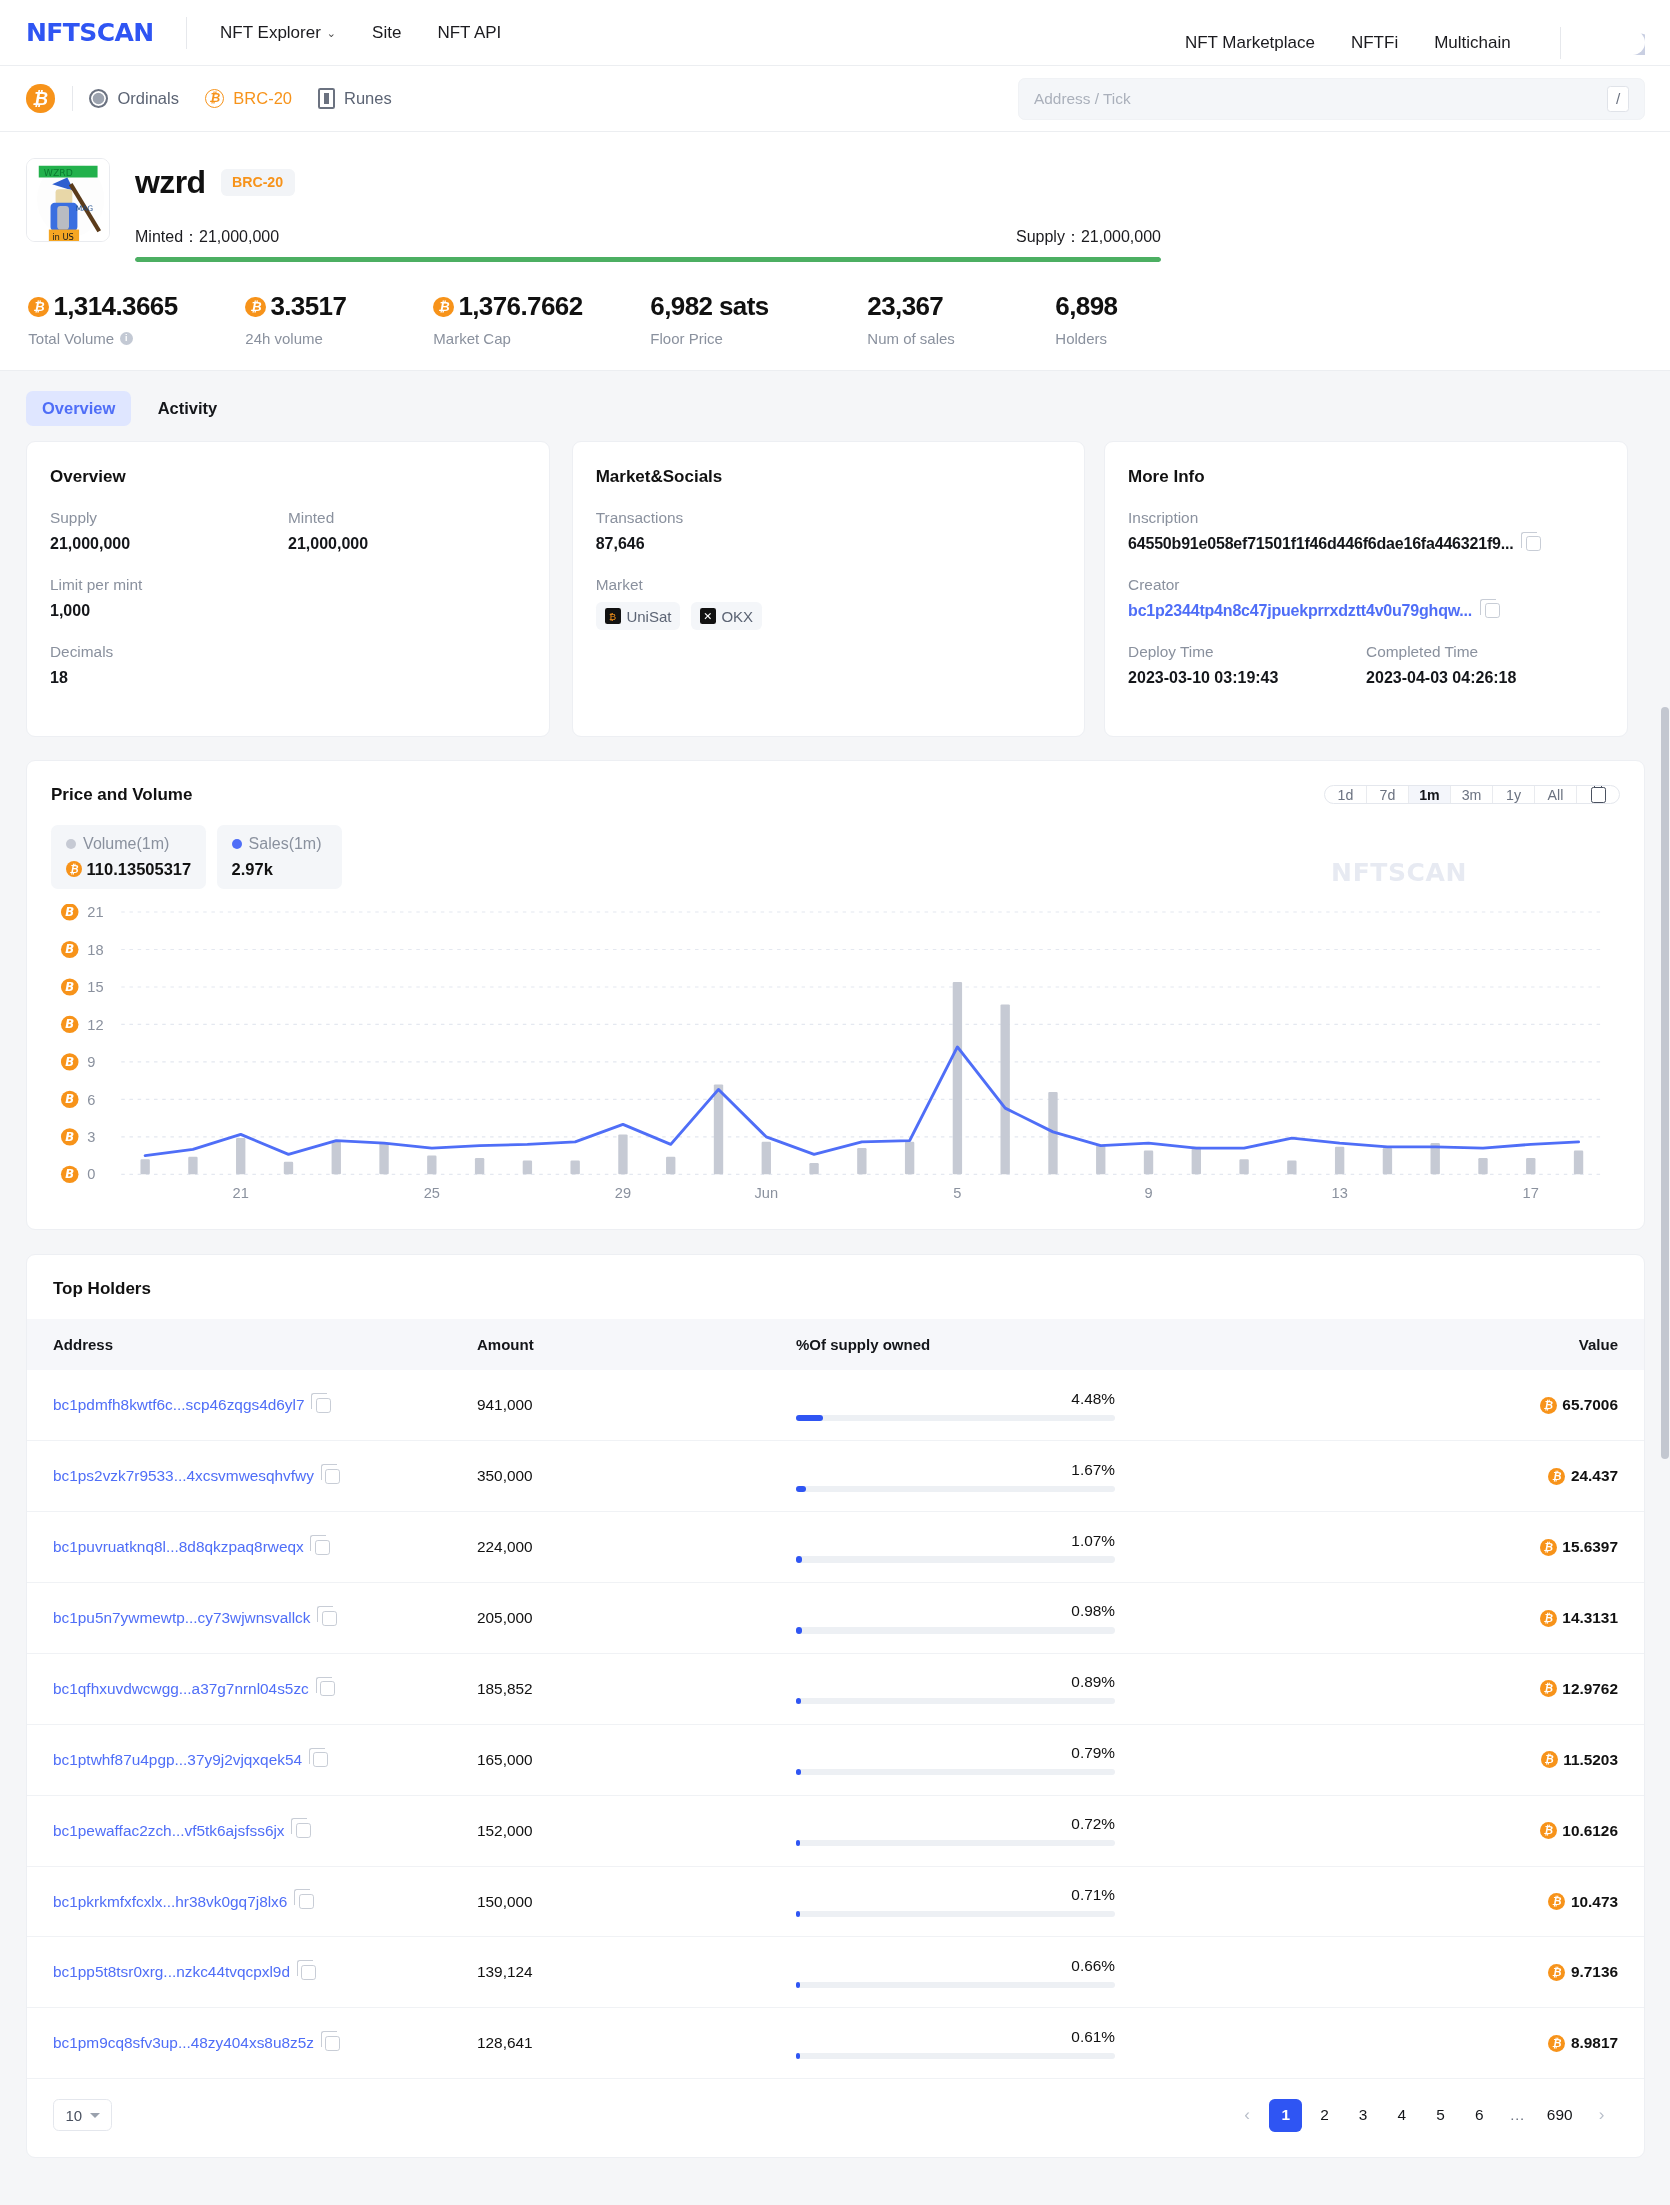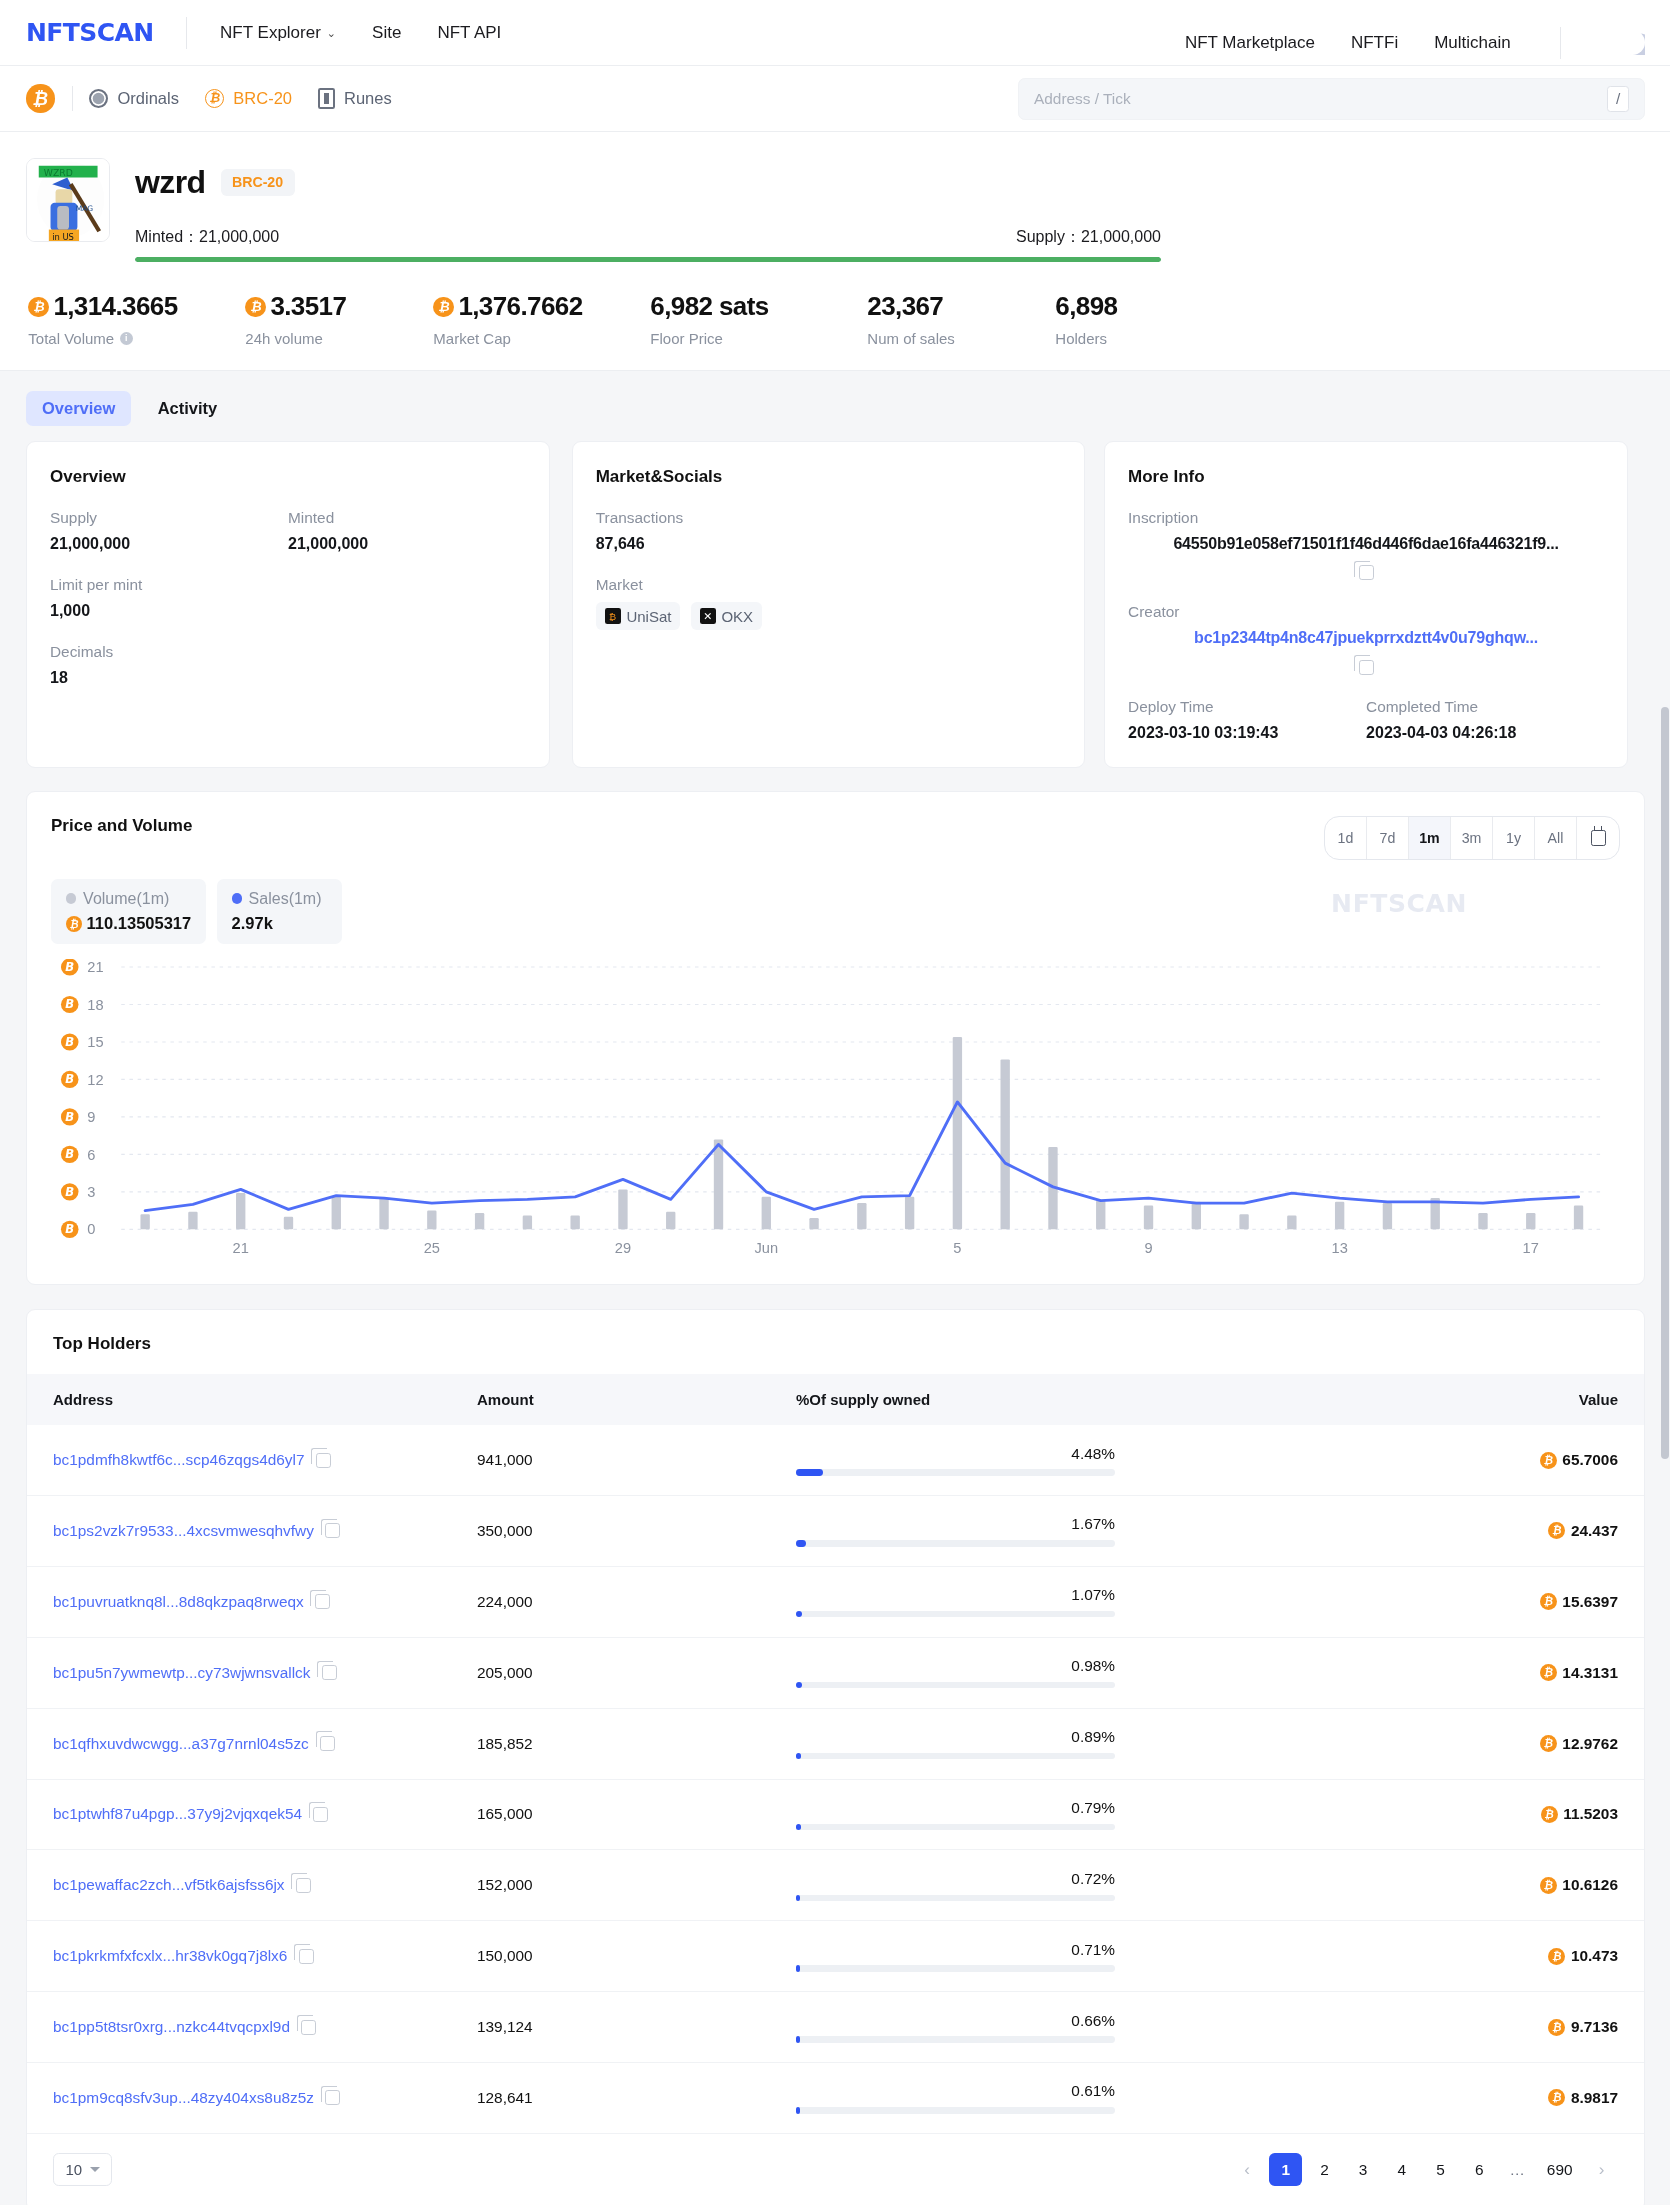--- a/index.html
+++ b/index.html
@@ -168,21 +168,21 @@
   .card.c1 { width: 524px; }
   .card.c2 { width: 513px; margin-left: 21.7px; }
   .card.c3 { width: 524px; margin-left: 19.4px; }
   .card-title { font-size: 17px; font-weight: 700; margin-bottom: 21.7px; }
   .kv-row { display: flex; margin-bottom: 23px; }
   .kv { flex: 1; }
   .kv-lbl { font-size: 15.4px; color: #8a919e; margin-bottom: 8px; }
   .kv-val { font-size: 16px; font-weight: 600; color: #14161a; }
   .kv-val.link { color: #4f6ef7; }
   .kv-val.mono { letter-spacing: -0.2px; }
-  .kv-line { display:flex; align-items:center; gap: 12.5px; flex-direction: column; }
+  .kv-line { display:flex; align-items:center; gap: 12.5px; }
   .copy-ic {
     width: 15px; height: 15px; border: 1.7px solid #c8cdd6; border-radius: 2.8px;
     position: relative; flex: 0 0 auto; cursor: pointer;
   }
   .copy-ic::after {
     content:""; position:absolute; left:-5.7px; top:-5.7px;
     width: 15px; height: 15px; border: 1.7px solid #c8cdd6;
     border-right: none; border-bottom: none; border-radius: 2.8px 0 0 0;
   }
   .market-chips { display: flex; gap: 10.3px; margin-top: 3.4px; }
@@ -197,21 +197,21 @@
 
   
   .chart-card {
     background: #fff; border: 0.6px solid #edeff3; border-radius: 9px;
     margin: 23px 26px 0 26px; padding: 24px 24px 17px 24px; position: relative;
   }
   .chart-head { display: flex; align-items: flex-start; }
   .chart-title { font-size: 17px; font-weight: 700; }
   .range-group {
     margin-left: auto; display: flex; border: 0.6px solid #e4e7ed;
-    border-radius: 15px; overflow: hidden; height: 44px;
+    border-radius: 15px; overflow: hidden; height: 19px;
   }
   .range-btn {
     min-width: 42px; display: flex; align-items: center; justify-content: center;
     font-size: 14.2px; color: #6b7280; border-right: 0.6px solid #e9ebef;
     cursor: pointer; font-weight: 500;
   }
   .range-btn:last-child { border-right: none; }
   .range-btn.active { background: #f4f6fb; color: #14161a; font-weight: 700; }
   .cal-ic { width:15px;height:16px;border:1.7px solid #4a5160;border-radius:2.3px;position:relative; }
   .cal-ic::before{content:"";position:absolute;top:-5.1px;left:2.3px;width:1.7px;height:4px;background:#4a5160;}

